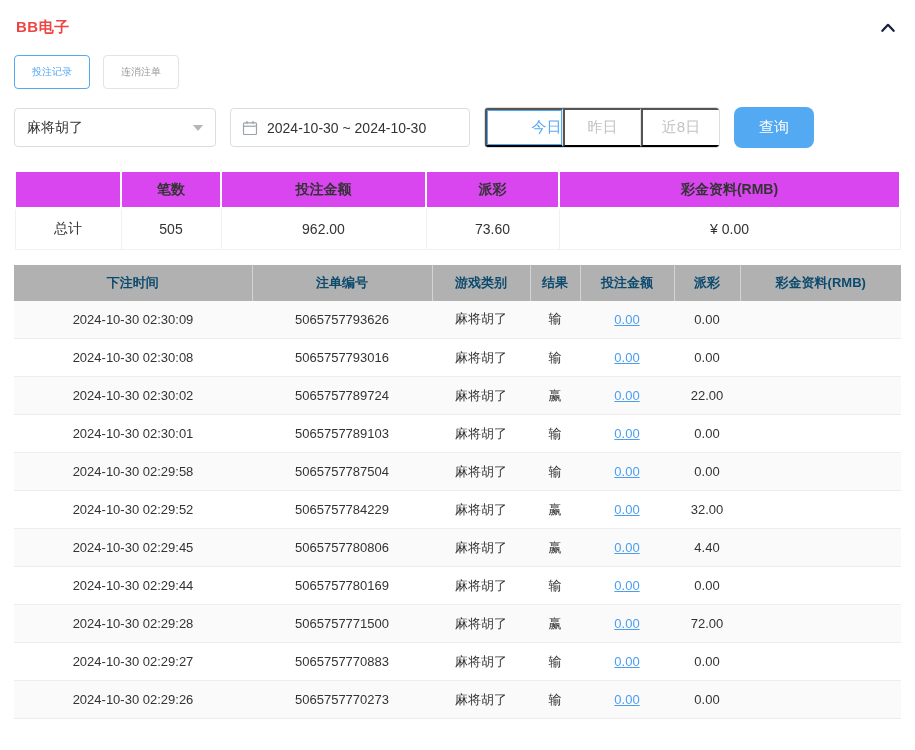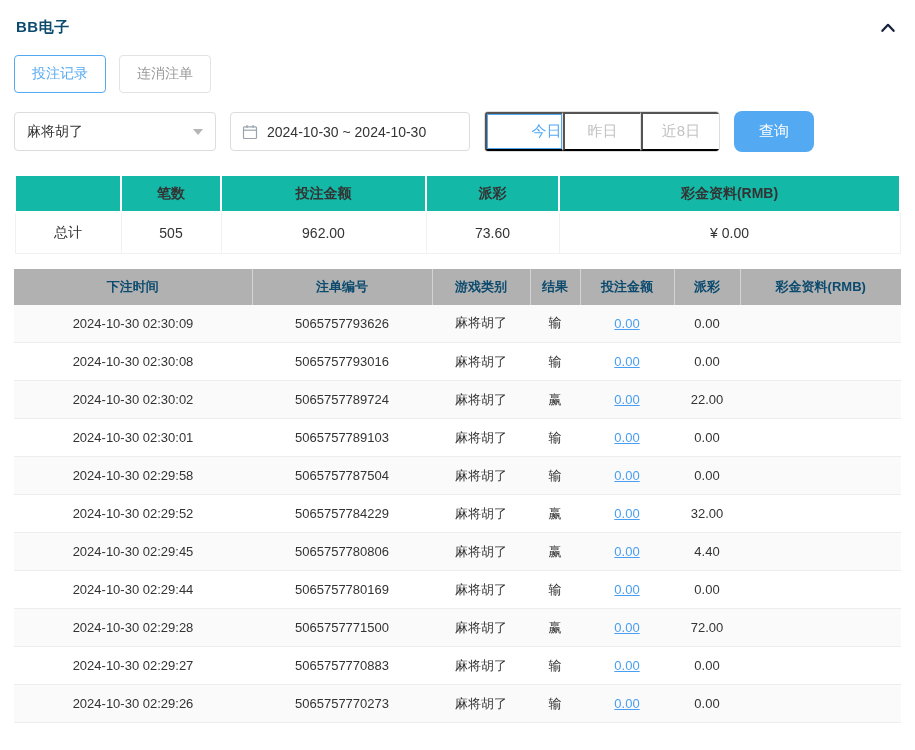--- a/index.html
+++ b/index.html
@@ -3,26 +3,26 @@
 <meta charset="utf-8">
 <style>
   * { box-sizing: border-box; margin: 0; padding: 0; }
   html,body { width: 915px; height: 750px; overflow: hidden; background: #fff;
     font-family: "Liberation Sans", sans-serif; }
   .page { padding: 0 14px; }
 
   
   .header-row { display: flex; justify-content: space-between; align-items: center;
     padding: 18px 4px 12px 2px; }
-  .page-title { font-size: 15px; font-weight: bold; color: #0c4a6e; letter-spacing: .5px; }
+  .page-title { font-size: 15px; font-weight: bold; color: #ef4444; letter-spacing: .5px; }
   .collapse-btn { cursor: pointer; display: flex; align-items: center; }
 
   
   .tabs { display: flex; gap: 13px; margin: 6px 0 18px; }
-  .tab { padding: 9px 17px; border-radius: 4px; font-size: 14px; background: #fff;
+  .tab { padding: 9px 17px; border-radius: 4px; font-size: 10px; background: #fff;
     border: 1px solid #e3e3e3; color: #999; cursor: pointer; }
   .tab.active { border-color: #54a9f3; color: #54a9f3; }
 
   
   .filters { display: flex; align-items: center; gap: 14px; margin-bottom: 22px; }
   .select { width: 202px; height: 39px; border: 1px solid #dcdcdc; border-radius: 4px;
     display: flex; align-items: center; justify-content: space-between; padding: 0 12px;
     font-size: 14px; color: #333; cursor: pointer; }
   .caret { width: 0; height: 0; border-left: 5px solid transparent;
     border-right: 5px solid transparent; border-top: 6px solid #b5b5b5; }
@@ -36,21 +36,21 @@
     border-right: 1px solid #e4e4e4; cursor: pointer; }
   .qbtn:last-child { border-right: none; }
   .qbtn.active { color: #54a9f3; box-shadow: inset 0 0 0 1px #54a9f3; padding-left: 44px; }
   .search-btn { width: 80px; height: 41px; background: #54a9f3; color: #fff;
     border: none; border-radius: 8px; font-size: 15px; cursor: pointer;
     font-family: "Liberation Sans", sans-serif; }
 
   
   .summary-table { width: 100%; border-collapse: collapse; margin-bottom: 15px;
     font-size: 14px; }
-  .summary-table th { background: #14b8a6; color: #333; font-weight: bold;
+  .summary-table th { background: #d946ef; color: #333; font-weight: bold;
     height: 37px; border: 2px solid #fff; }
   .summary-table td { background: #fff; color: #333; text-align: center; height: 41px;
     border: 1px solid #f1f1f1; }
 
   
   .bet-table { width: 100%; border-collapse: collapse; font-size: 13px; }
   .bet-table th { background: #b1b1b1; color: #0c4a6e; font-weight: bold; height: 36px;
     border-right: 1px solid rgba(255,255,255,.45); }
   .bet-table th:last-child { border-right: none; }
   .bet-table td { height: 38px; text-align: center; color: #333;

